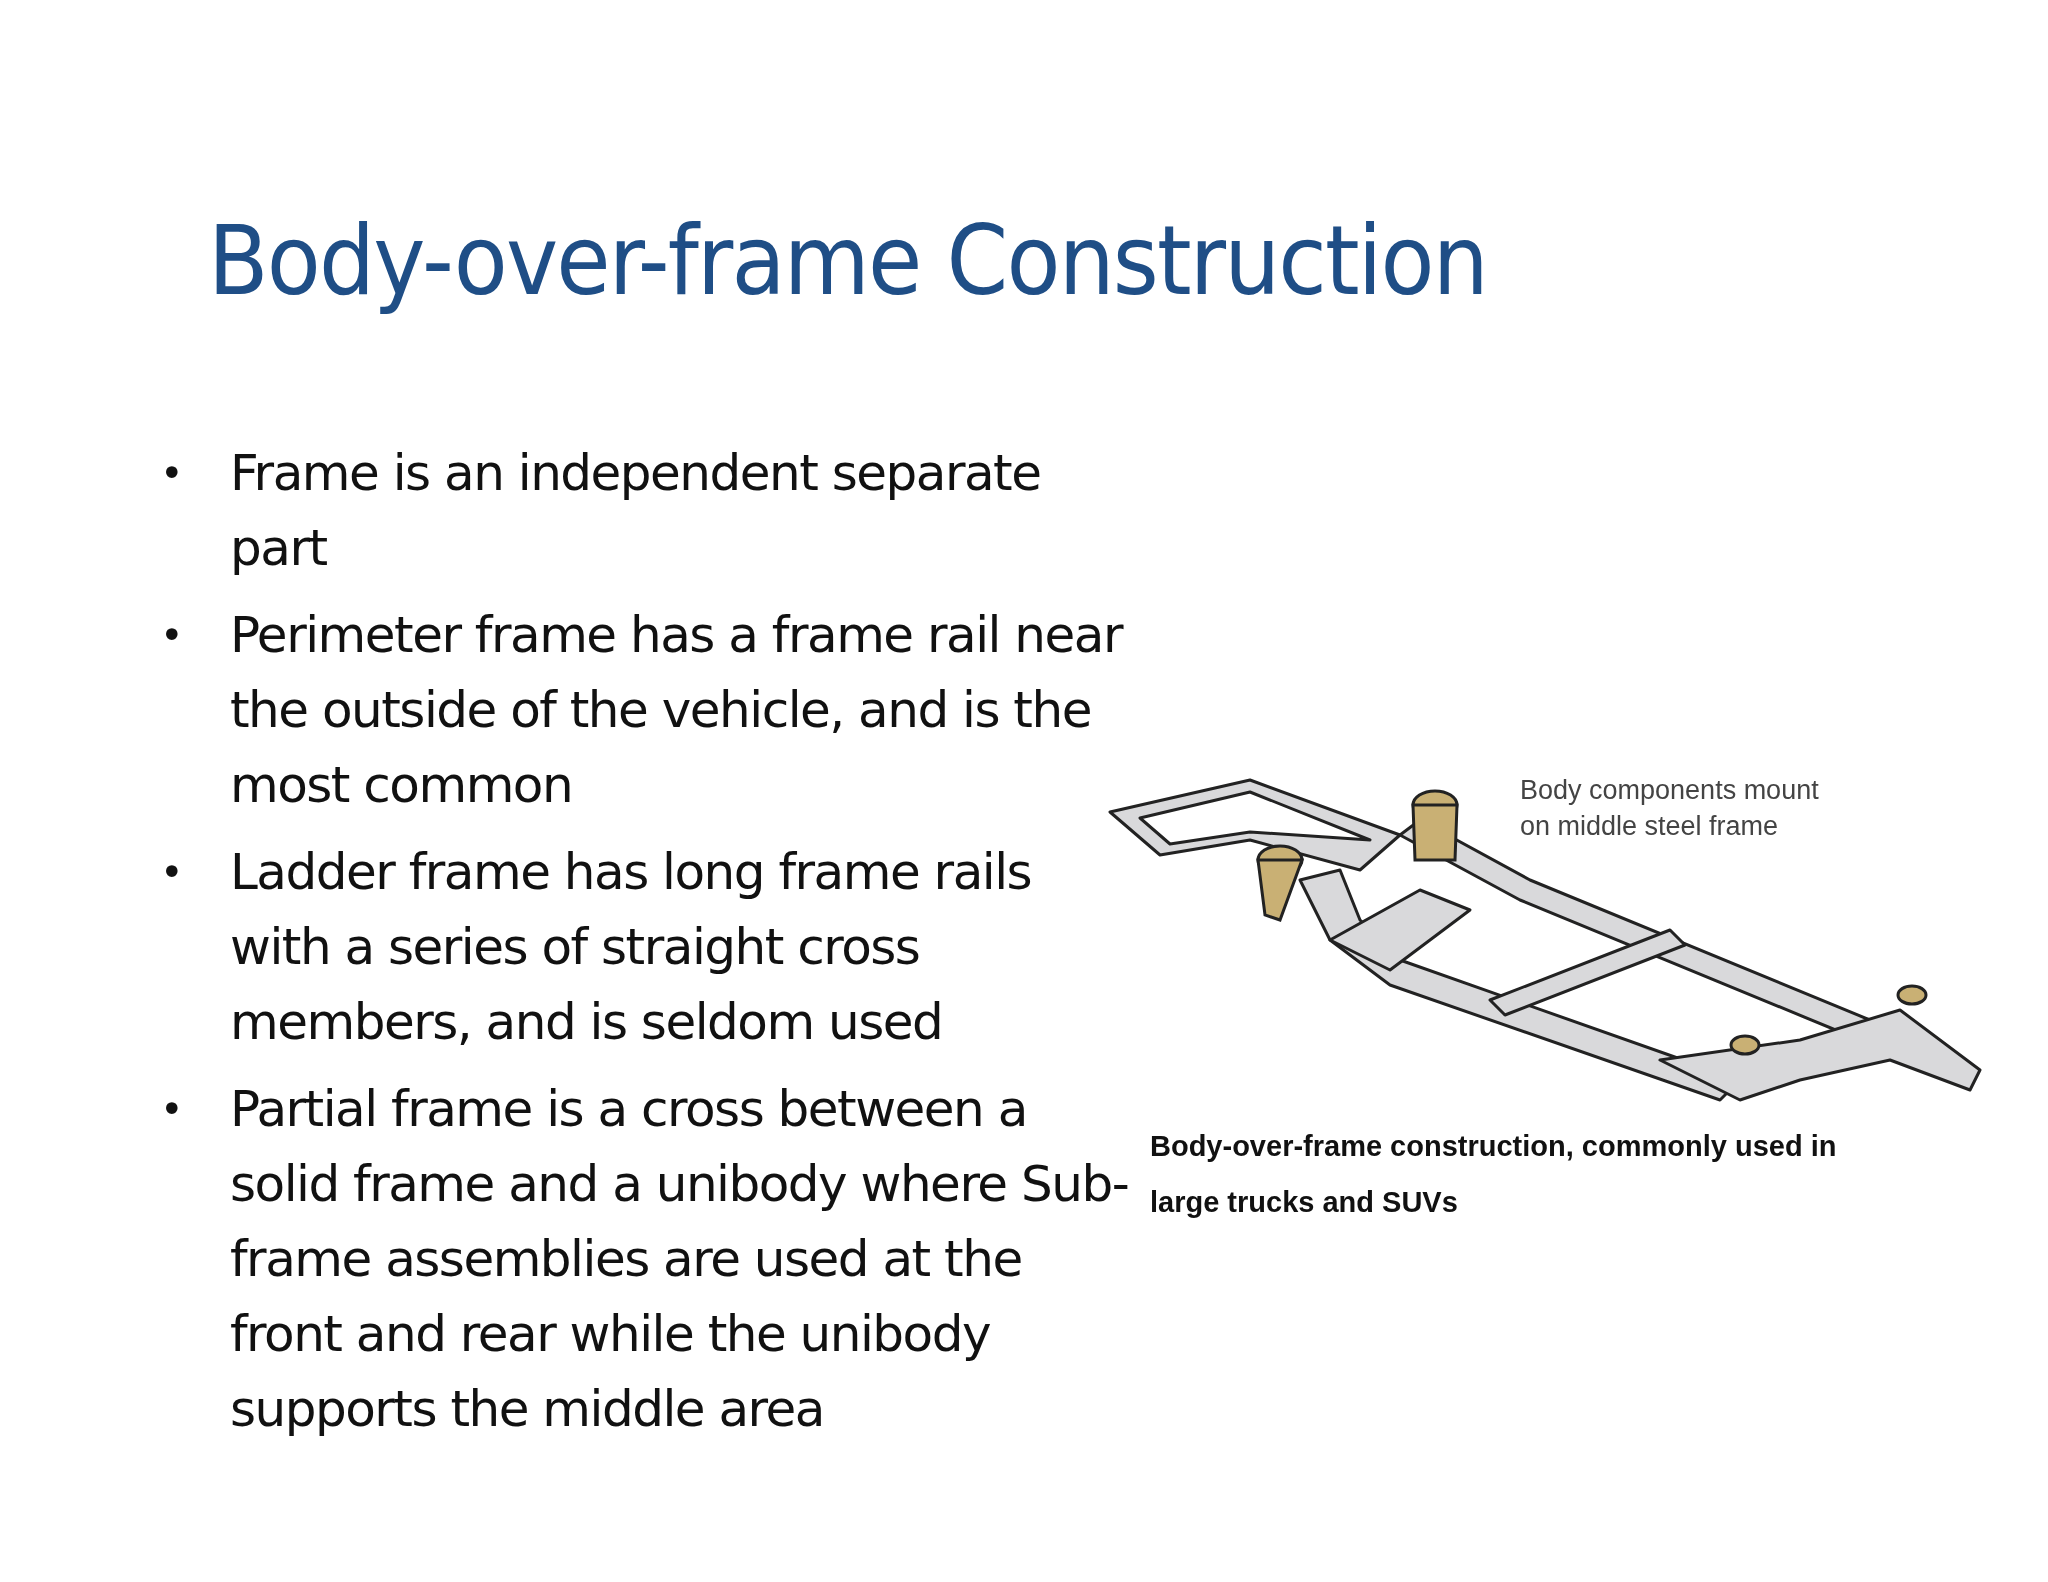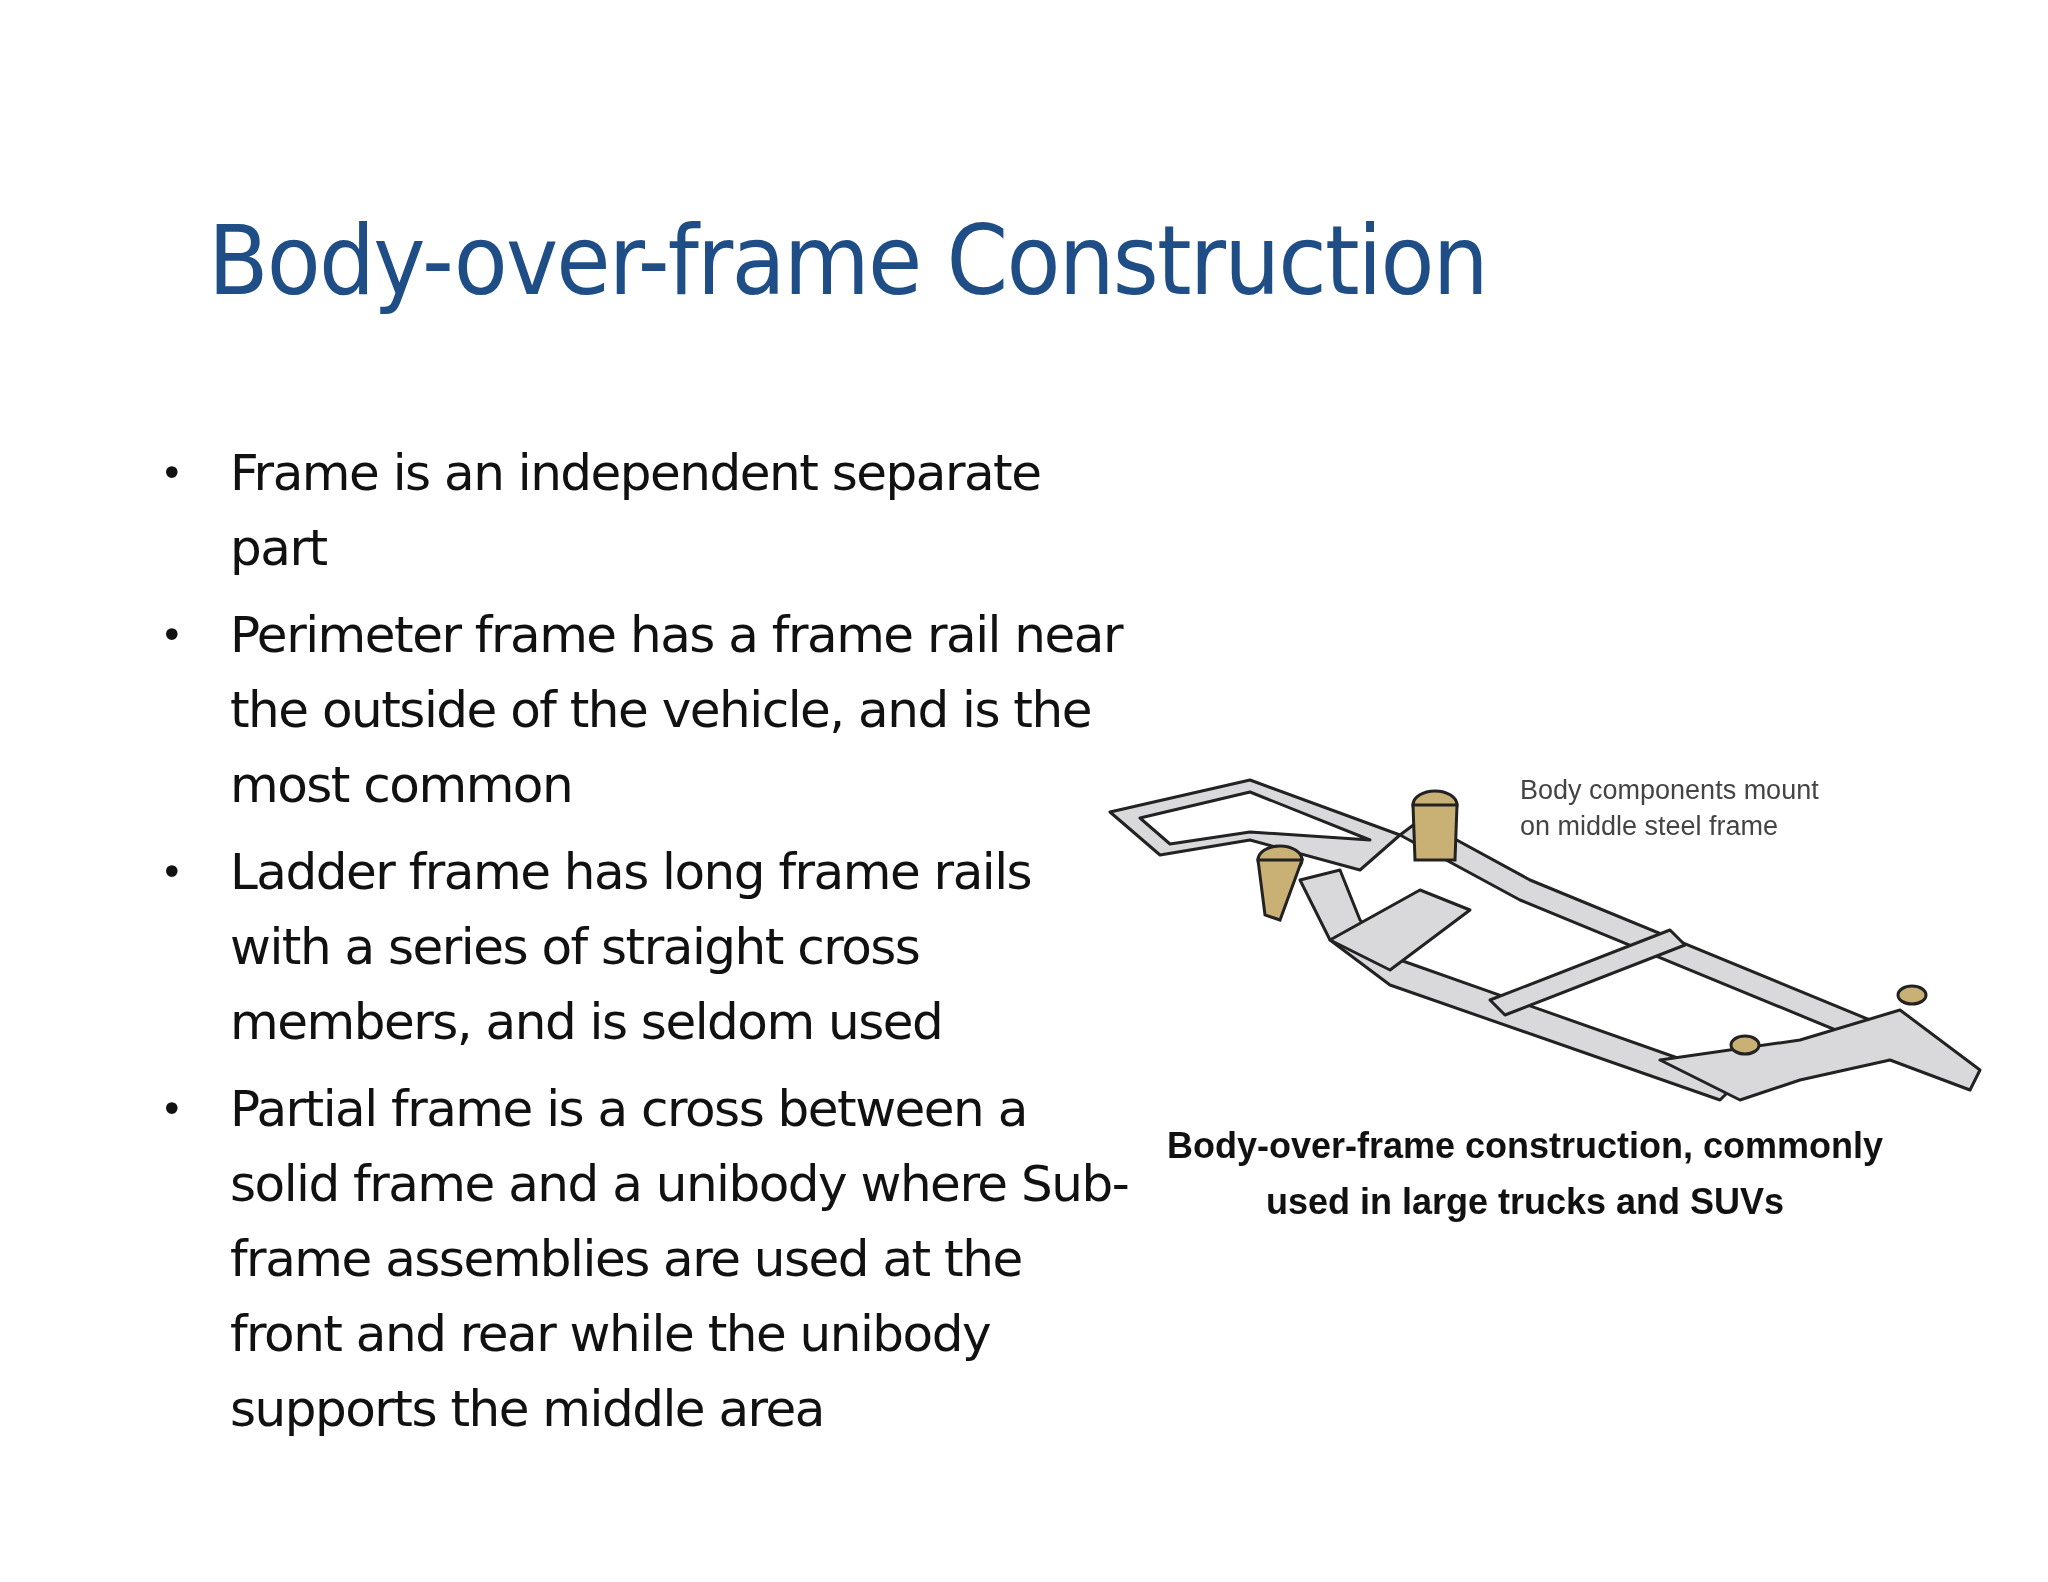--- a/index.html
+++ b/index.html
@@ -3,21 +3,21 @@
 <meta charset="utf-8">
 <style>
   html, body { margin:0; padding:0; background:#ffffff; }
   body { width:2048px; height:1582px; position:relative; overflow:hidden; font-family:"Liberation Sans", sans-serif; }
   .title { position:absolute; left:208px; top:205px; font-family:"DejaVu Sans", sans-serif; font-size:96px; color:#1F4E86; letter-spacing:-2px; font-weight:normal; white-space:nowrap; transform:scaleX(0.92); transform-origin:left top; }
   .bullets { position:absolute; left:160px; top:436px; width:980px; margin:0; padding:0; list-style:none; }
   .bullet { position:relative; padding-left:70px; font-family:"DejaVu Sans", sans-serif; font-size:50px; line-height:75px; color:#111; margin-bottom:12px; letter-spacing:-1.5px; }
   .bullet .dot { position:absolute; left:0; top:0; font-size:40px; }
   .figure { position:absolute; left:1100px; top:740px; width:900px; height:380px; }
   .fig-note { position:absolute; left:1520px; top:748px; font-size:27px; color:#444; line-height:36px;margin-top:24px; }
-  .caption { position:absolute; left:1150px; top:1118px; width:750px; text-align:center; font-weight:bold; font-size:36px; line-height:56px; color:#111; }
+  .caption { position:absolute; left:1150px; top:1118px; width:750px; font-weight:bold; font-size:29px; line-height:56px; color:#111; }
 </style>
 </head>
 <body>
 
 <div class="title">Body-over-frame Construction</div>
 
 <ul class="bullets">
   <li class="bullet"><span class="dot">•</span><span>Frame is an independent separate part</span></li>
   <li class="bullet"><span class="dot">•</span><span>Perimeter frame has a frame rail near the outside of the vehicle, and is the most common</span></li>
   <li class="bullet"><span class="dot">•</span><span>Ladder frame has long frame rails with a series of straight cross members, and is seldom used</span></li>

